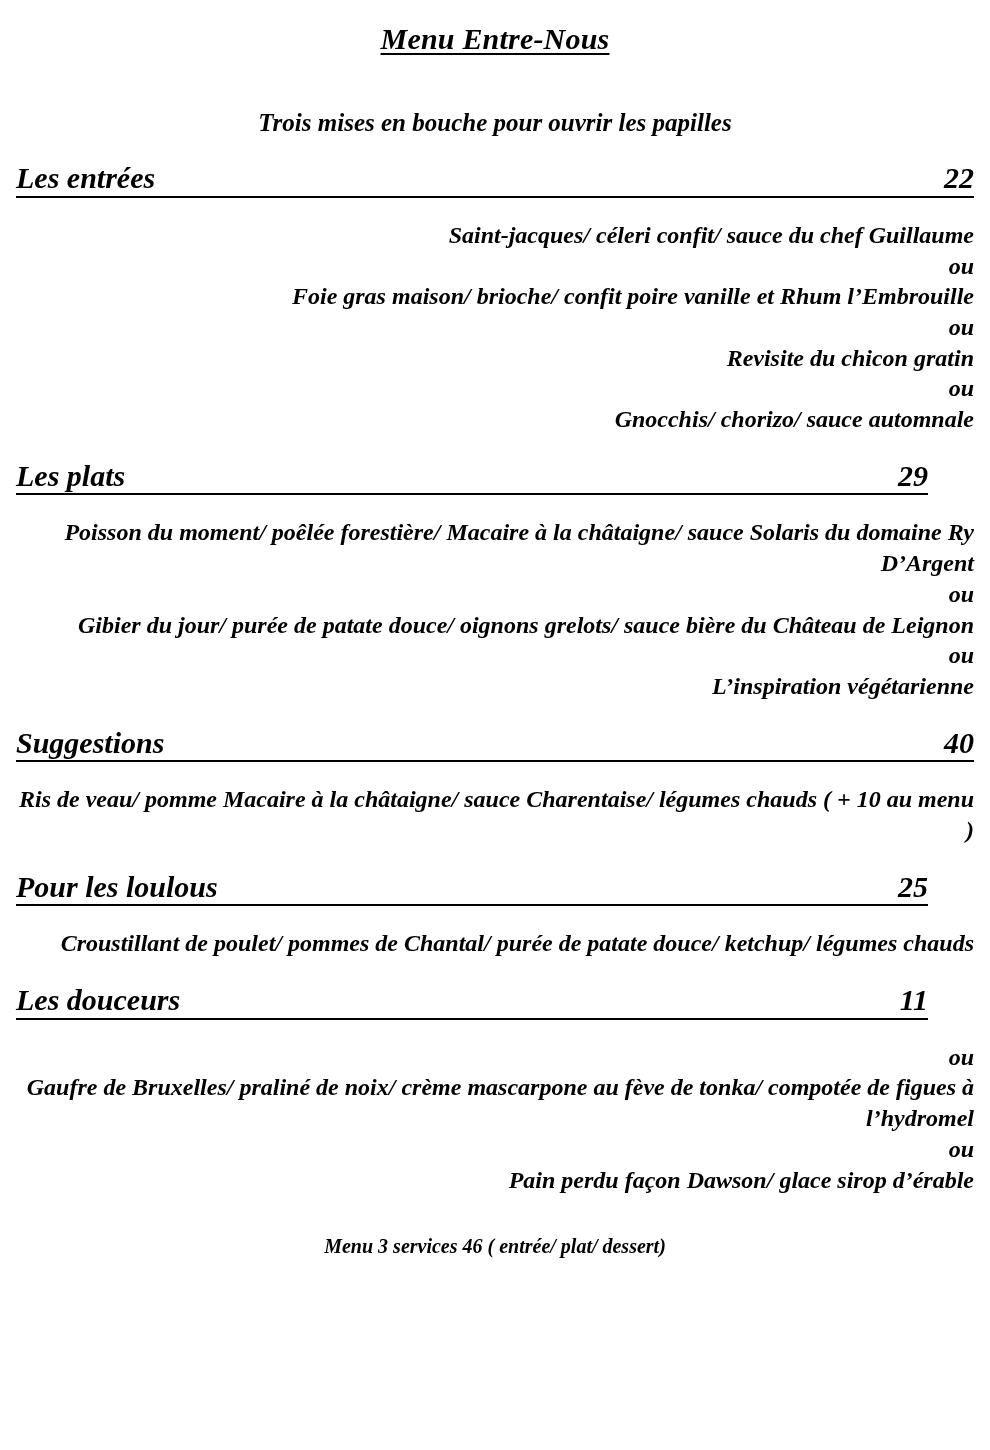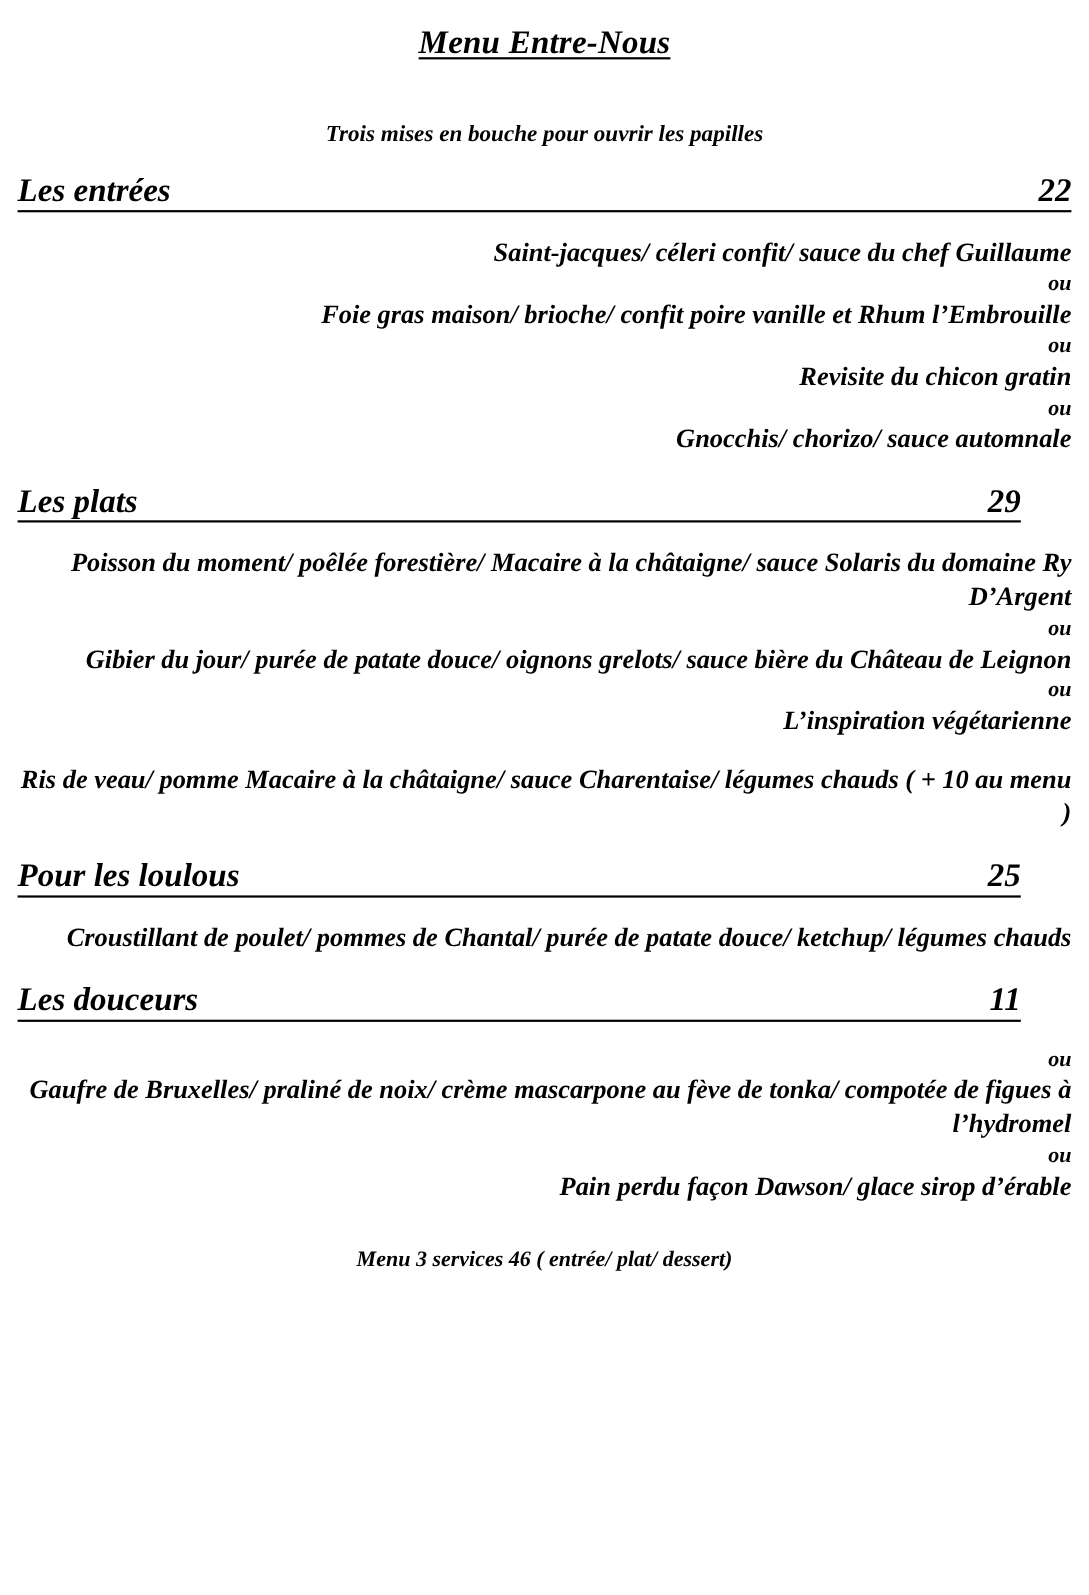--- a/index.html
+++ b/index.html
@@ -36,21 +36,21 @@
   .doc-title span {
     text-decoration: underline;
     text-underline-offset: 4px;
     text-decoration-thickness: 2px;
   }
 
   .doc-subtitle {
     text-align: center;
     font-weight: bold;
     font-style: italic;
-    font-size: 21px;
+    font-size: 25px;
     font-stretch: semi-condensed;
     margin: 52px 0 0 0;
     line-height: 1.15;
   }
 
   
   .section-head {
     display: flex;
     align-items: flex-end;
     font-weight: bold;
@@ -85,21 +85,21 @@
     font-style: italic;
     font-size: 24px;
     font-stretch: condensed;
     line-height: 1.28;
     margin: 0;
     max-width: 962px;
   }
   .item-or {
     font-weight: bold;
     font-style: italic;
-    font-size: 20px;
+    font-size: 24px;
     font-stretch: condensed;
     line-height: 1.28;
     margin: 0;
   }
 
   
   .footer-note {
     text-align: center;
     font-weight: bold;
     font-style: italic;
@@ -140,20 +140,25 @@
     <span class="sh-price">29</span>
   </div>
   <div class="items">
     <p class="item-line">Poisson du moment/ poêlée forestière/ Macaire à la châtaigne/ sauce Solaris du domaine Ry D’Argent</p>
     <p class="item-or">ou</p>
     <p class="item-line">Gibier du jour/ purée de patate douce/ oignons grelots/ sauce bière du Château de Leignon</p>
     <p class="item-or">ou</p>
     <p class="item-line">L’inspiration végétarienne</p>
   </div>
 
+  <div class="section-head">
+    <span class="sh-name">Suggestions</span>
+    <span class="sh-spacer"></span>
+    <span class="sh-price">40</span>
+  </div>
   <div class="items">
     <p class="item-line">Ris de veau/ pomme Macaire à la châtaigne/ sauce Charentaise/ légumes chauds ( + 10 au menu )</p>
   </div>
 
   <div class="section-head short">
     <span class="sh-name">Pour les loulous</span>
     <span class="sh-spacer"></span>
     <span class="sh-price">25</span>
   </div>
   <div class="items">

